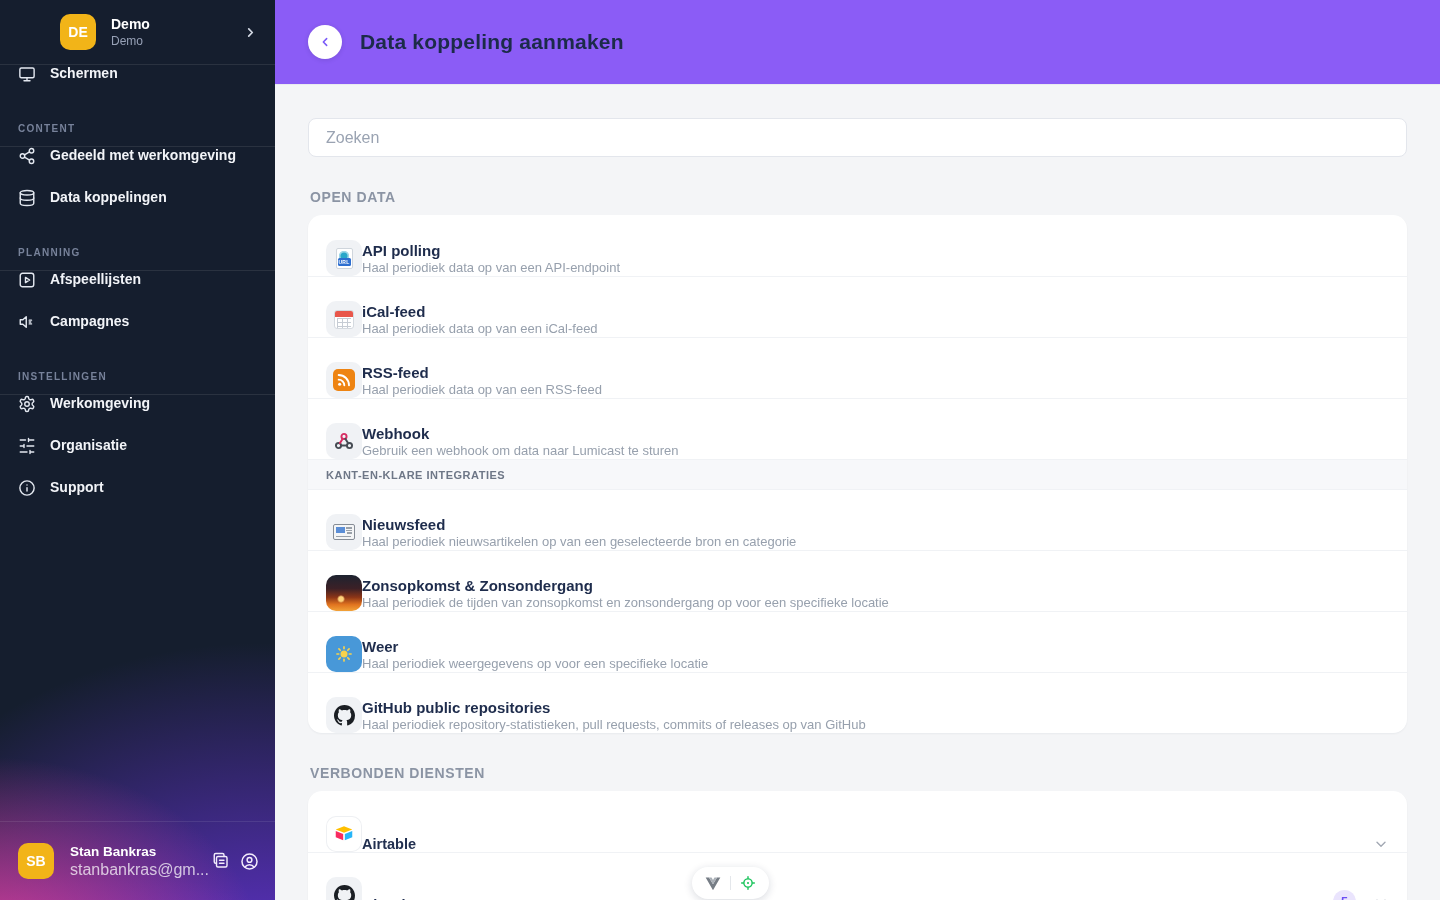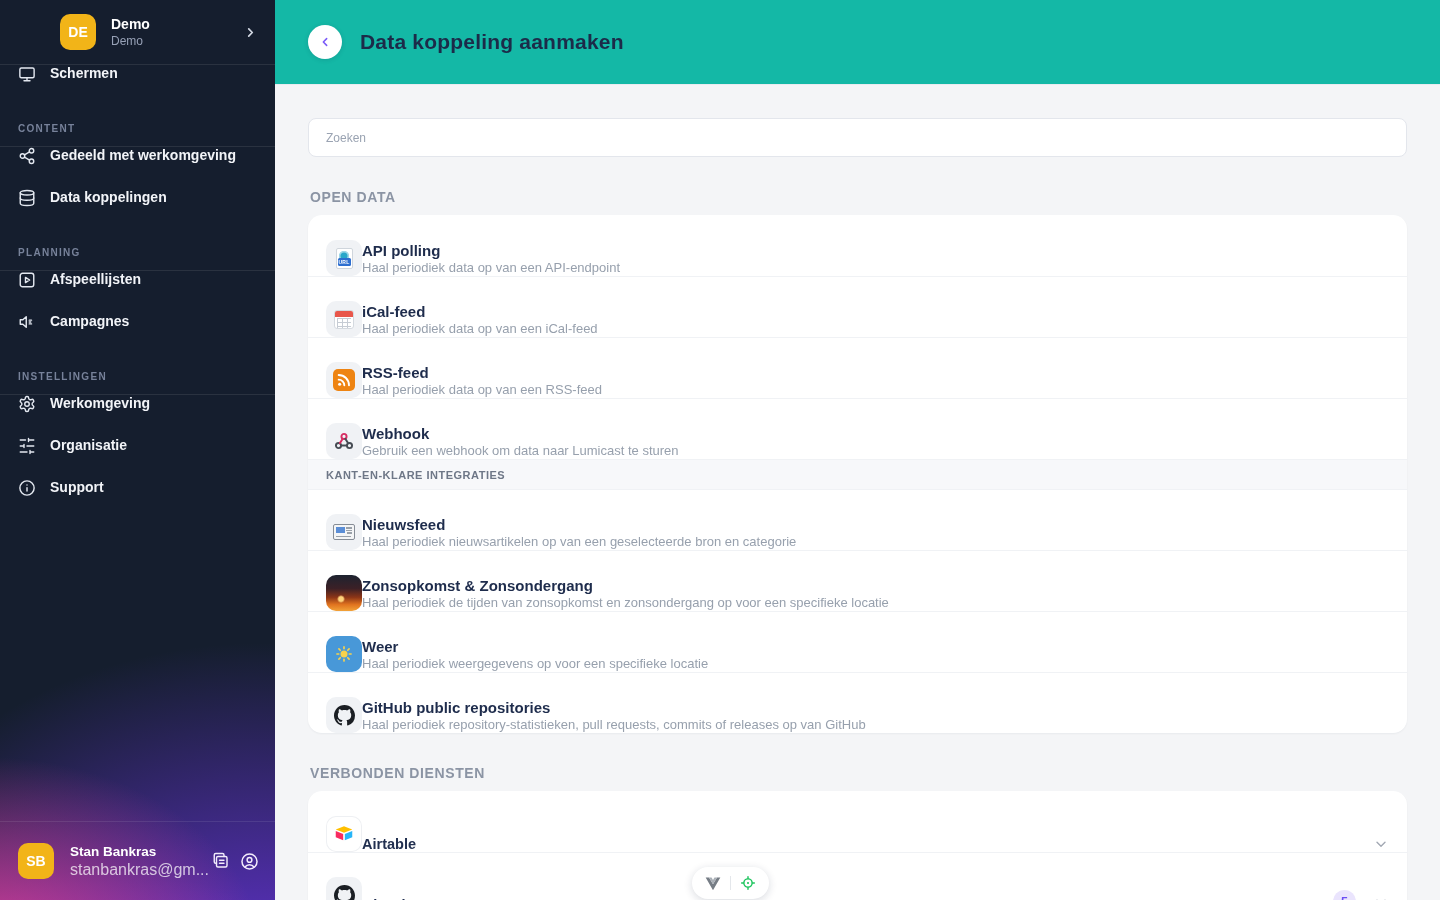--- a/index.html
+++ b/index.html
@@ -32,29 +32,29 @@
   .user-avatar { width:36px; height:36px; border-radius:10px; background:#f2b418; color:#fff; font-weight:bold;
     font-size:14px; display:flex; align-items:center; justify-content:center; flex-shrink:0; }
   .user-txt { flex:1; min-width:0; }
   .user-name { font-size:13.5px; font-weight:bold; color:#fff; }
   .user-email { font-size:16px; color:rgba(255,255,255,.72); margin-top:2px; white-space:nowrap; }
   .user-icons { display:flex; gap:10px; align-items:center; }
   .user-icons span { display:flex; cursor:pointer; }
 
   
   .main { flex:1; display:flex; flex-direction:column; height:900px; background:#f4f5f7; min-width:0; }
-  .topbar { height:85px; background:#14b8a6; border-bottom:1px solid #e9ebf0; display:flex; align-items:center;
+  .topbar { height:85px; background:#8b5cf6; border-bottom:1px solid #e9ebf0; display:flex; align-items:center;
     padding:0 33px; gap:18px; flex-shrink:0; }
   .back-btn { width:34px; height:34px; border-radius:50%; background:#fff; border:none; cursor:pointer;
     box-shadow:0 1px 5px rgba(20,30,60,.14); display:flex; align-items:center; justify-content:center; }
   .page-title { font-size:21px; font-weight:800; color:#1c2b49; letter-spacing:.2px; }
 
   .content { flex:1; padding:33px; overflow:hidden; }
   .search-input { width:100%; height:39px; border:1px solid #e3e6ec; border-radius:8px; background:#fff;
-    padding:0 17px; font-size:12px; color:#33405a; font-family:"Liberation Sans",sans-serif; outline:none; }
+    padding:0 17px; font-size:16px; color:#33405a; font-family:"Liberation Sans",sans-serif; outline:none; }
   .search-input::placeholder { color:#9aa3b2; }
 
   .sec-label { margin:32px 2px 10px; font-size:14px; font-weight:bold; letter-spacing:.6px; color:#8b94a4; }
   .card { background:#fff; border-radius:14px; box-shadow:0 1px 2px rgba(23,34,63,.05); overflow:hidden; }
 
   .row { display:flex; align-items:flex-end; gap:0; height:61px; padding:0 18px; cursor:pointer; position:relative; }
   .row + .row, .band + .row, .row + .band { border-top:1px solid #f0f2f5; }
   .tile { width:36px; height:36px; border-radius:10px; background:#f0f2f5; display:flex; align-items:center;
     justify-content:center; flex-shrink:0; position:relative; overflow:hidden; }
   .row-title { font-size:15px; font-weight:bold; color:#1e2c4c; line-height:18px; }

